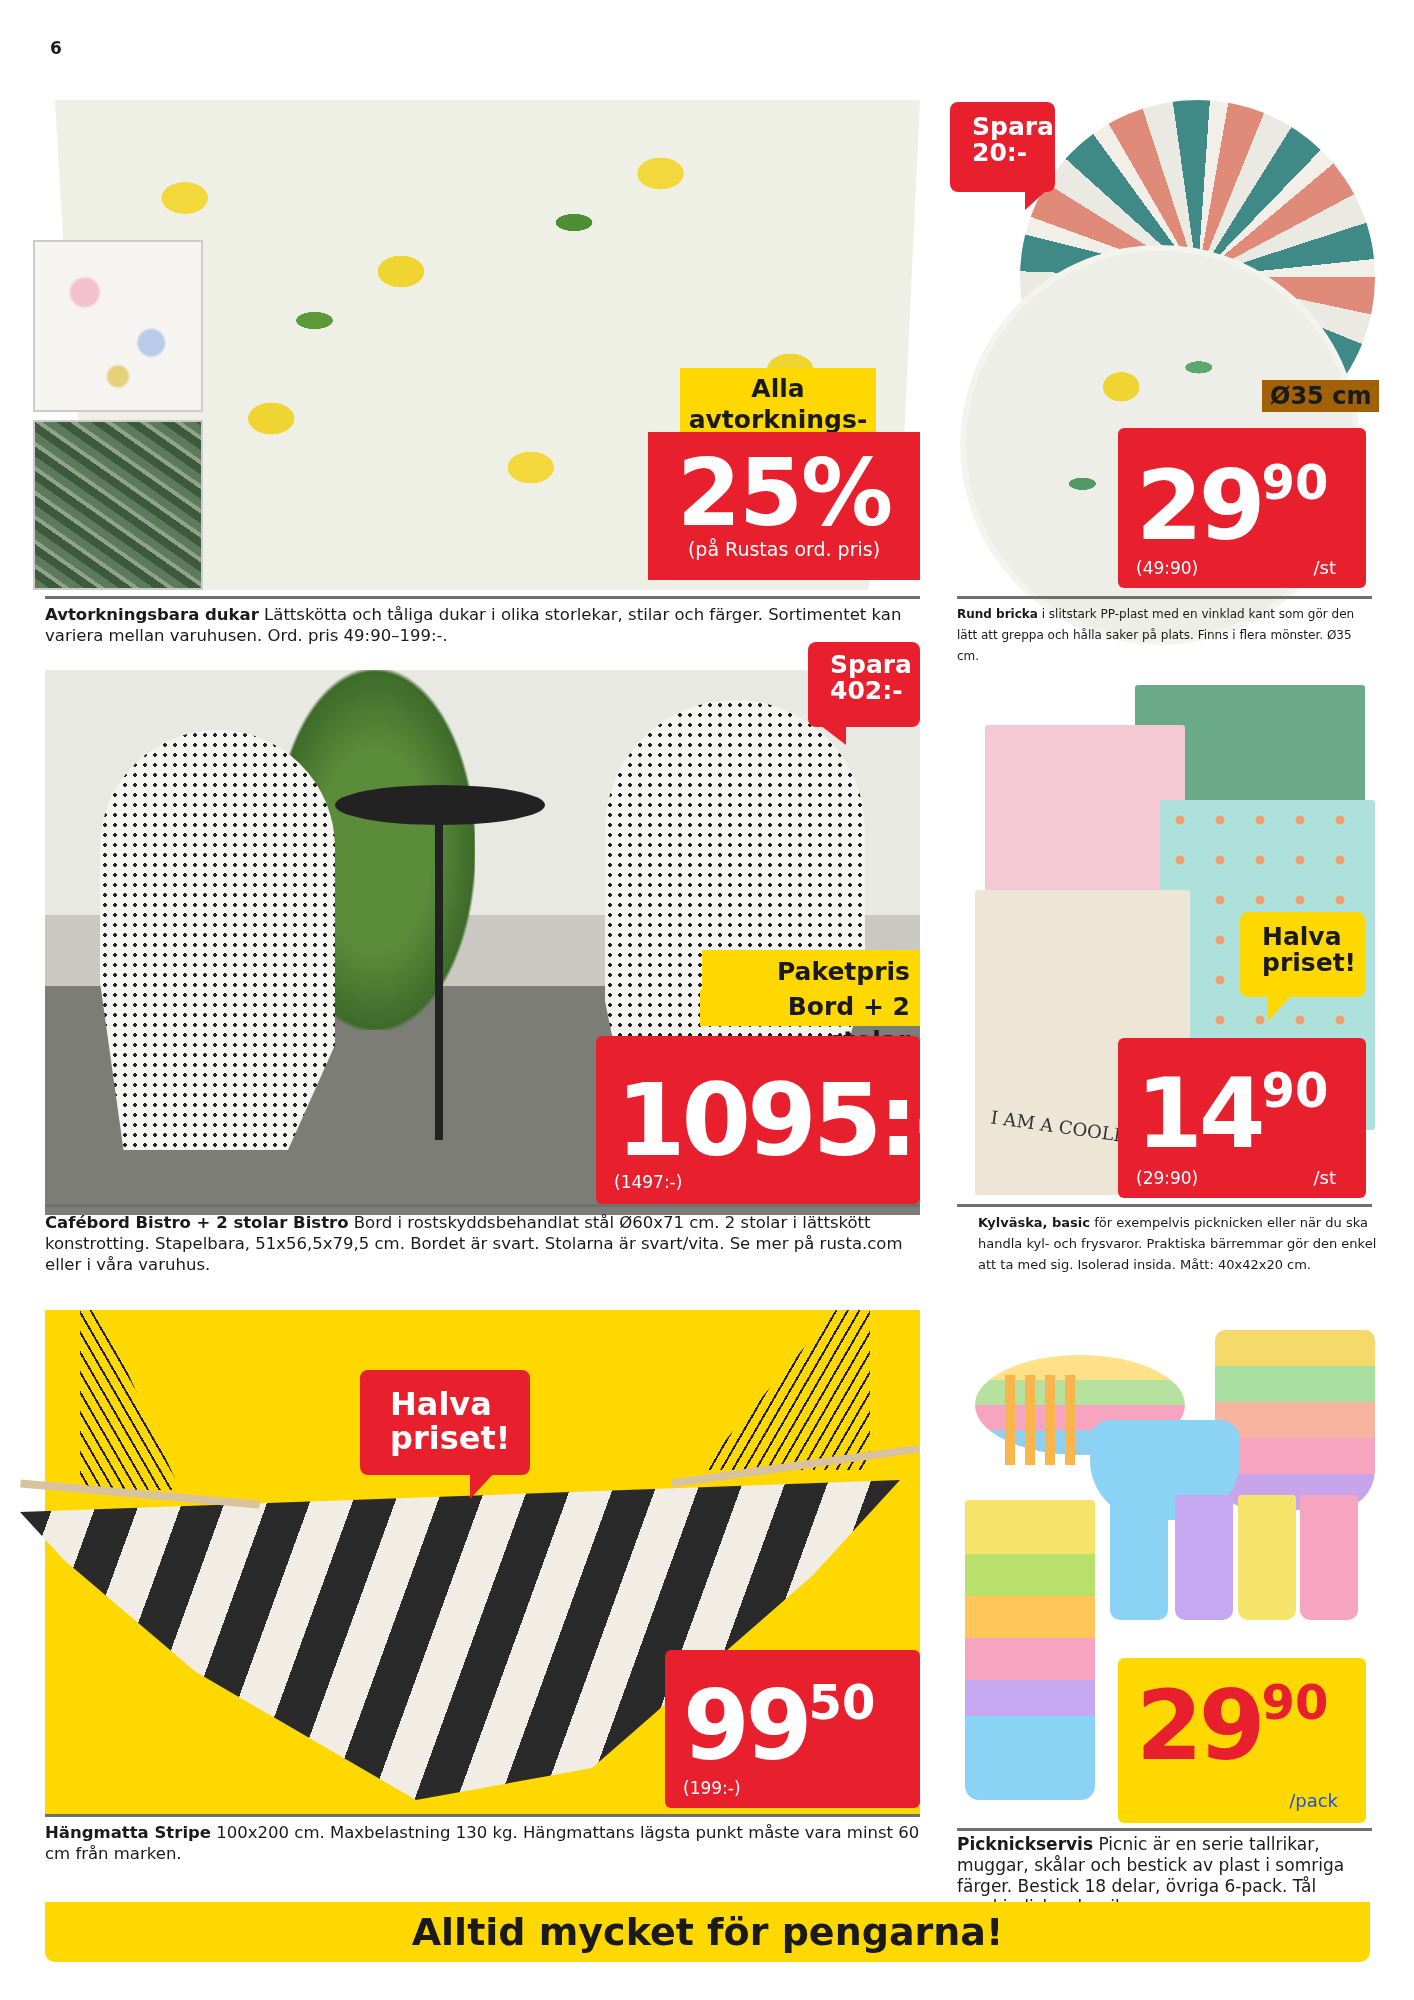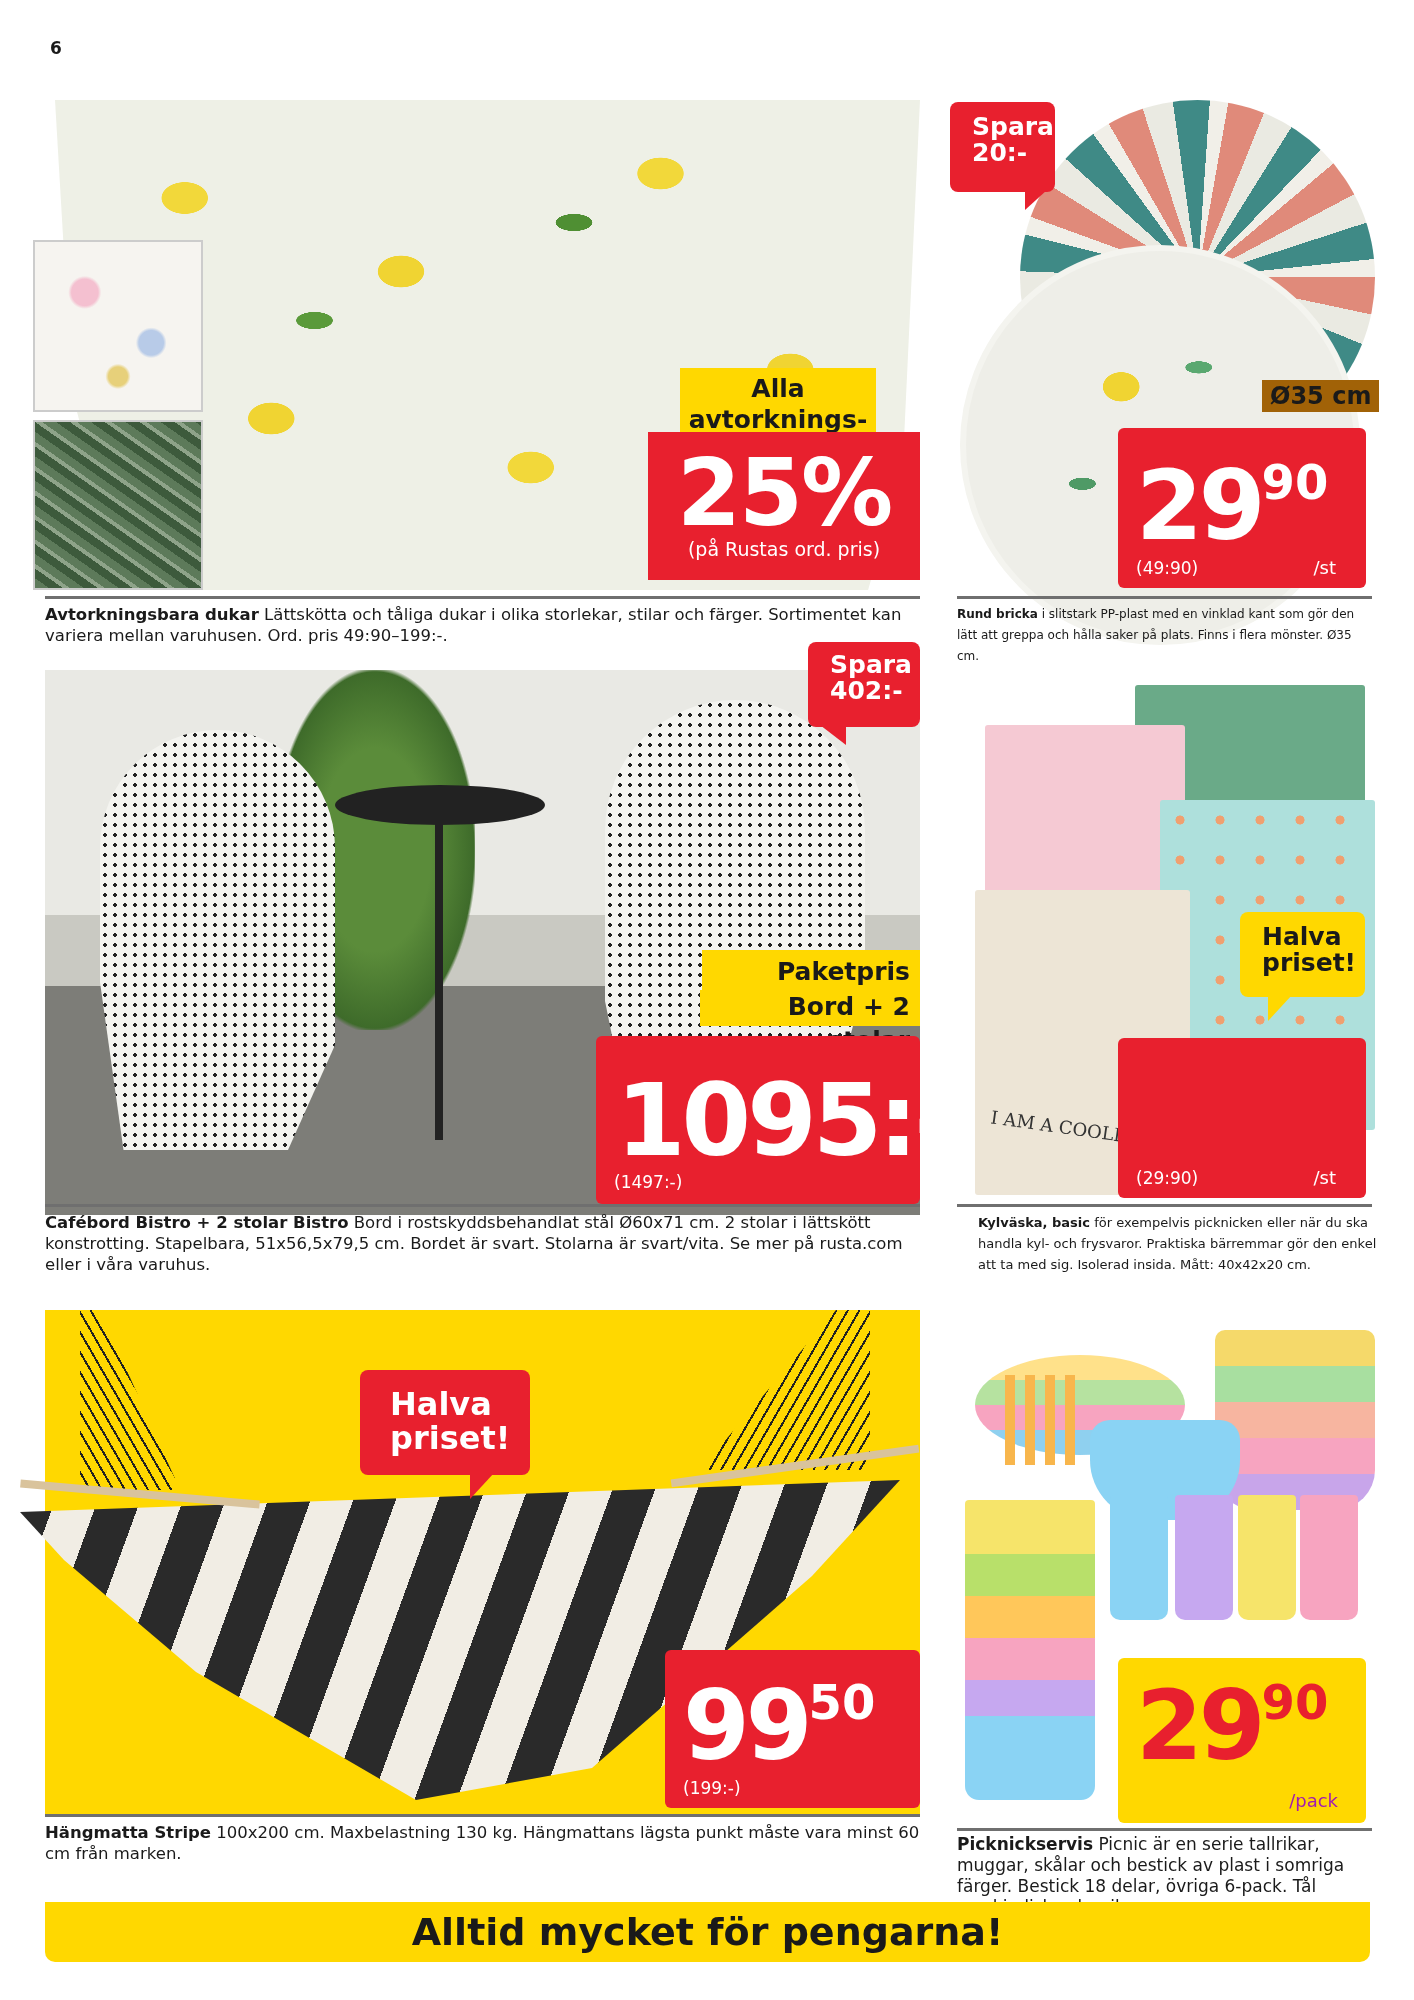--- a/index.html
+++ b/index.html
@@ -186,20 +186,23 @@
   <div class="bag canvas"></div>
   <div class="bag-text">I AM A COOLER BAG</div>
 
   <div class="abs bubble-yellow" style="left:1240px; top:912px; width:125px; height:85px; font-size:25px; padding:12px 0 0 22px;">
     <div>Halva</div>
     <div>priset!</div>
   </div>
   <div class="tail" style="left:1268px; top:995px; border-left:24px solid #ffd800; border-bottom:26px solid transparent;"></div>
 
   <div class="abs red-box" style="left:1118px; top:1038px; width:248px; height:160px;">
+    <div style="position:absolute; left:18px; top:28px; color:#fff;">
+      <span class="price-big">14</span><span class="price-sup">90</span>
+    </div>
     <div class="abs price-old" style="left:18px; bottom:10px;">(29:90)</div>
     <div class="abs unit" style="right:30px; bottom:10px;">/st</div>
   </div>
 
   <div class="rule" style="left:957px; top:1204px; width:415px;"></div>
   <p class="desc" style="left:978px; top:1212px; width:420px; font-size:13px;"><b>Kylväska, basic</b><span> för exempelvis picknicken eller när du ska handla kyl- och frysvaror. Praktiska bärremmar gör den enkel att ta med sig. Isolerad insida. Mått: 40x42x20 cm.</span></p>
 </section>
 
 <section>
   <div class="abs hammock-bg"></div>
@@ -234,20 +237,20 @@
   <div class="pn cups"></div>
   <div class="pn tumbler" style="left:1110px; background:#8ad3f4;"></div>
   <div class="pn tumbler" style="left:1175px; background:#c6a8f0;"></div>
   <div class="pn tumbler" style="left:1238px; background:#f6e46a;"></div>
   <div class="pn tumbler" style="left:1300px; background:#f7a4c0;"></div>
 
   <div class="abs" style="left:1118px; top:1658px; width:248px; height:165px; background:#ffd800; border-radius:6px;">
     <div style="position:absolute; left:18px; top:20px; color:#e8202e;">
       <span class="price-big">29</span><span class="price-sup">90</span>
     </div>
-    <div class="abs unit" style="right:28px; bottom:12px; color:#a21caf;">/pack</div>
+    <div class="abs unit" style="right:28px; bottom:12px; color:#1d4ed8;">/pack</div>
   </div>
 
   <div class="rule" style="left:957px; top:1828px; width:415px;"></div>
   <p class="desc" style="left:957px; top:1803px; width:420px; font-size:17px; top:1834px;"><b>Picknickservis</b><span> Picnic är en serie tallrikar, muggar, skålar och bestick av plast i somriga färger. Bestick 18 delar, övriga 6-pack. Tål maskindisk och mikro.</span></p>
 </section>
 
 <div class="abs footer-bar">Alltid mycket för pengarna!</div>
 
 </body></html>

